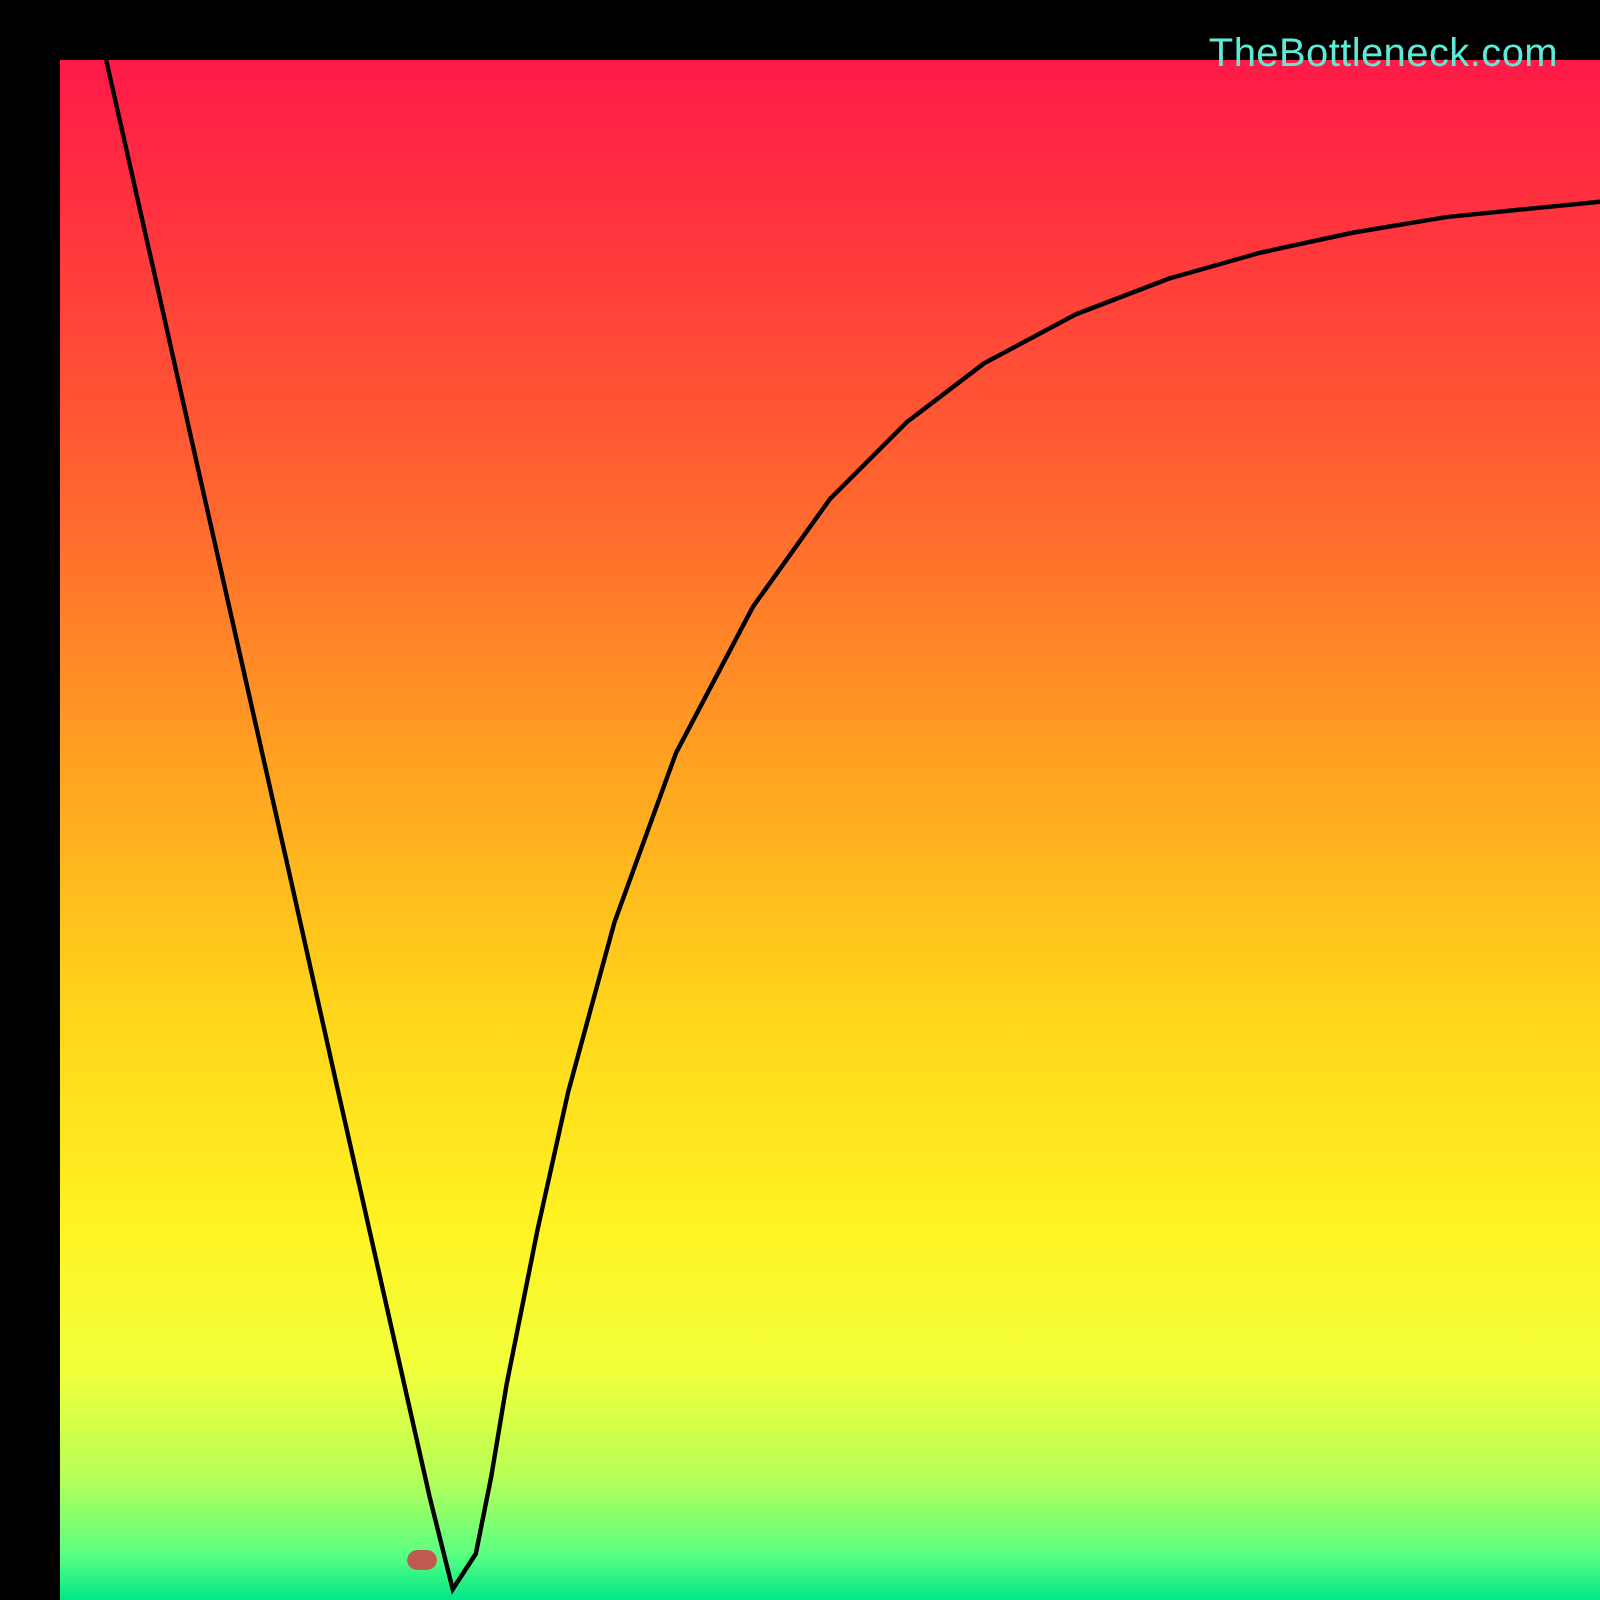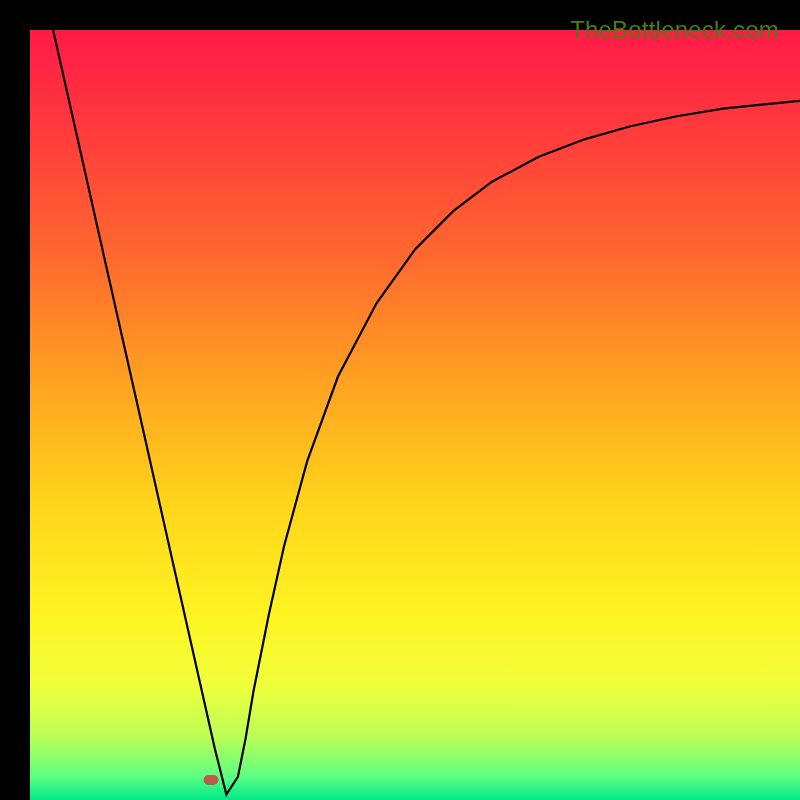--- a/index.html
+++ b/index.html
@@ -23,22 +23,22 @@
     position: absolute;
     left: 15px;
     top: 15px;
     width: 770px;
     height: 770px;
   }
   .watermark {
     position: absolute;
     top: 1px;
     right: 6px;
-    color: #4d7c0f;
-    font-size: 24px;
+    color: #5eead4;
+    font-size: 20px;
     font-weight: 500;
     letter-spacing: 0.2px;
     user-select: none;
   }
   .marker {
     position: absolute;
     width: 15px;
     height: 10px;
     border-radius: 5px;
     background: #c15a4e;

